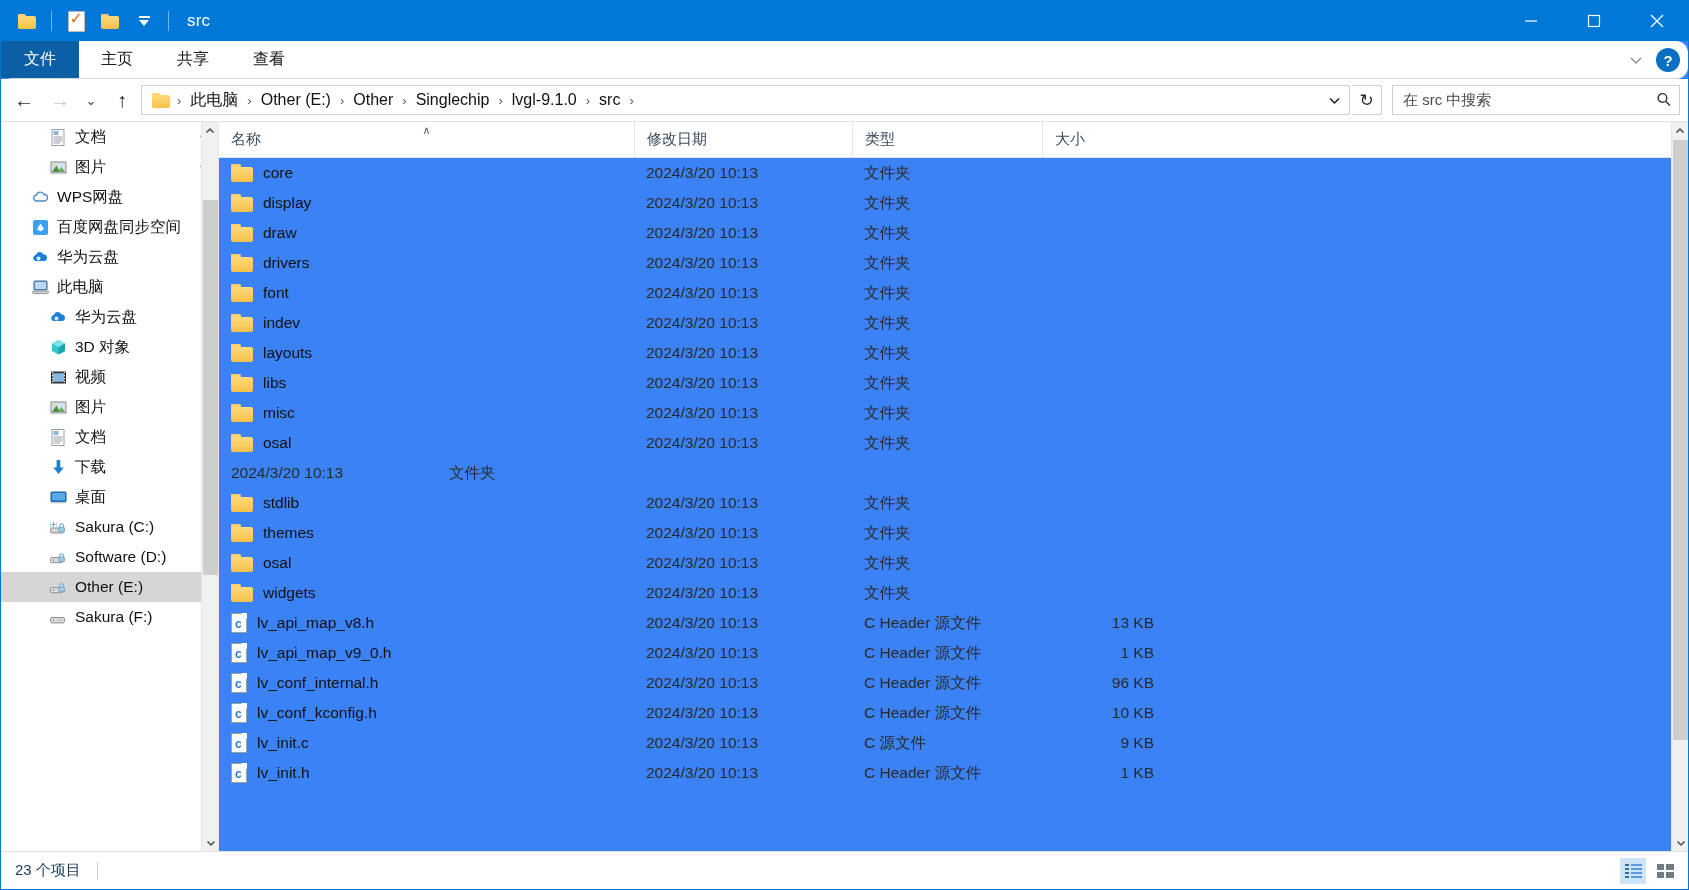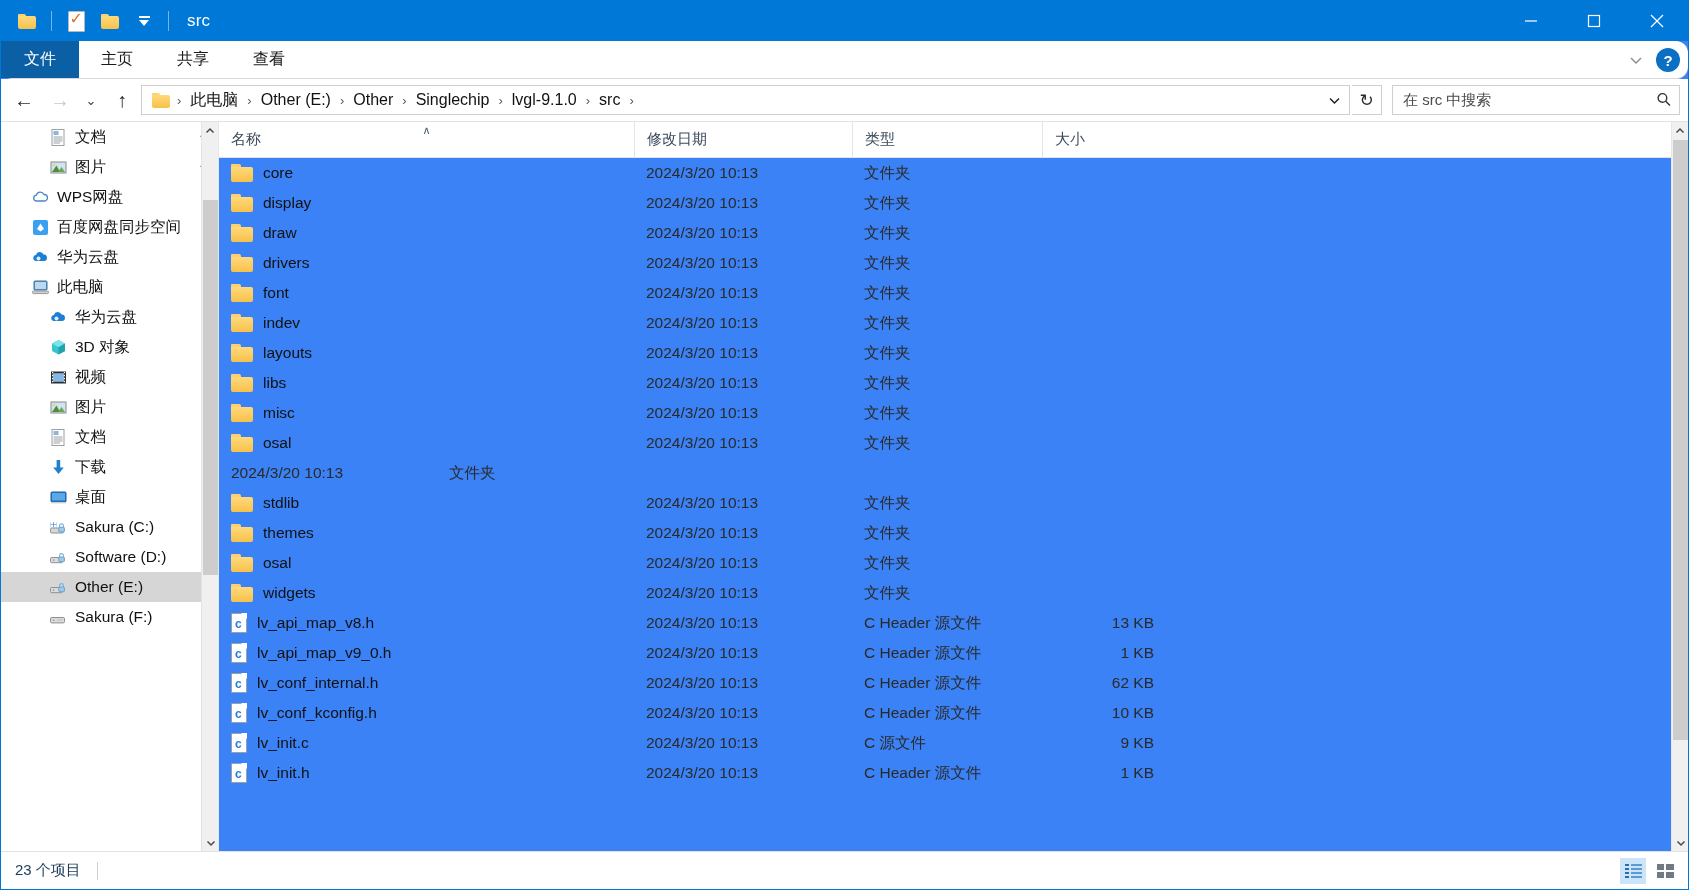--- a/index.html
+++ b/index.html
@@ -701,21 +701,21 @@
           </div>
           <div class="row">
             <div class="cell name">
               <span class="cfile">
                 <span class="c">c</span>
               </span>
               <span>lv_conf_internal.h</span>
             </div>
             <div class="cell date">2024/3/20 10:13</div>
             <div class="cell type">C Header 源文件</div>
-            <div class="cell size">62 KB</div>
+            <div class="cell size">96 KB</div>
           </div>
           <div class="row">
             <div class="cell name">
               <span class="cfile">
                 <span class="c">c</span>
               </span>
               <span>lv_conf_kconfig.h</span>
             </div>
             <div class="cell date">2024/3/20 10:13</div>
             <div class="cell type">C Header 源文件</div>

